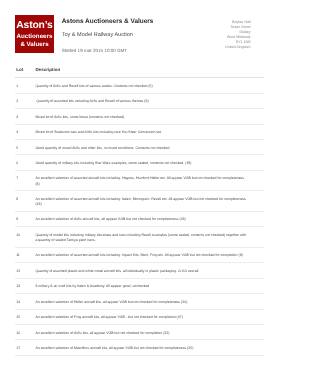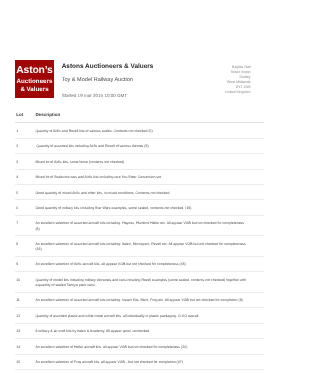--- a/index.html
+++ b/index.html
@@ -1,18 +1,18 @@
 <!DOCTYPE html>
 <html><head>
 <meta charset="utf-8">
 <style>
   html,body{margin:0;padding:0;}
   body{width:264px;height:373px;background:#ffffff;font-family:"Liberation Sans",sans-serif;color:#333;overflow:hidden;-webkit-font-smoothing:antialiased;text-rendering:geometricPrecision;}
   .page{position:relative;width:264px;height:373px;transform:translateZ(0);}
-  .header{display:flex;align-items:center;padding:14.6px 0 0 15.3px;margin-top:45px;}
+  .header{display:flex;align-items:center;padding:14.6px 0 0 15.3px;}
   .logo{width:38.4px;height:37.9px;background:#a00606;flex:0 0 38.4px;position:relative;}
   .logo .l1{position:absolute;left:0;right:0;top:5.3px;font-size:10.3px;font-weight:bold;letter-spacing:-0.15px;}
   .logo .l2{position:absolute;left:0;right:0;top:18.3px;font-size:6.2px;font-weight:bold;}
   .logo .l3{position:absolute;left:0;right:0;top:26.4px;font-size:6.2px;font-weight:bold;}
   .hdr-text{padding-left:8px;}
   .auction-house{font-size:6.45px;font-weight:bold;color:#2b2b2b;line-height:6.45px;padding-top:4.5px;}
   .auction-title{font-size:5.56px;color:#4c4c4c;line-height:5.56px;margin-top:7.7px;}
   .auction-started{font-size:4.55px;color:#6b6b6b;line-height:4.55px;margin-top:9.8px;}
   .addr{position:absolute;right:13.4px;top:19.9px;text-align:right;font-size:3.6px;color:#8a8a8a;line-height:5.1px;}
   .logo{color:#fff;text-align:center;}

